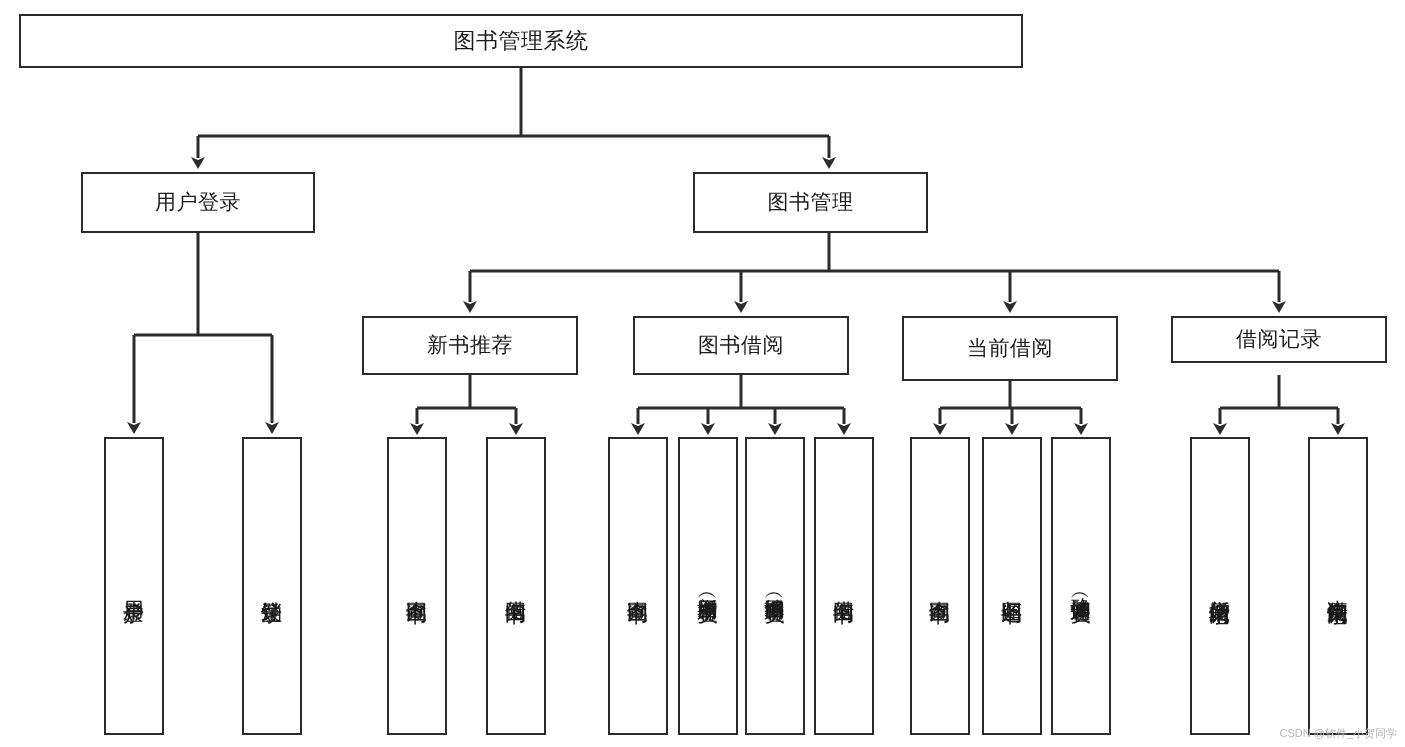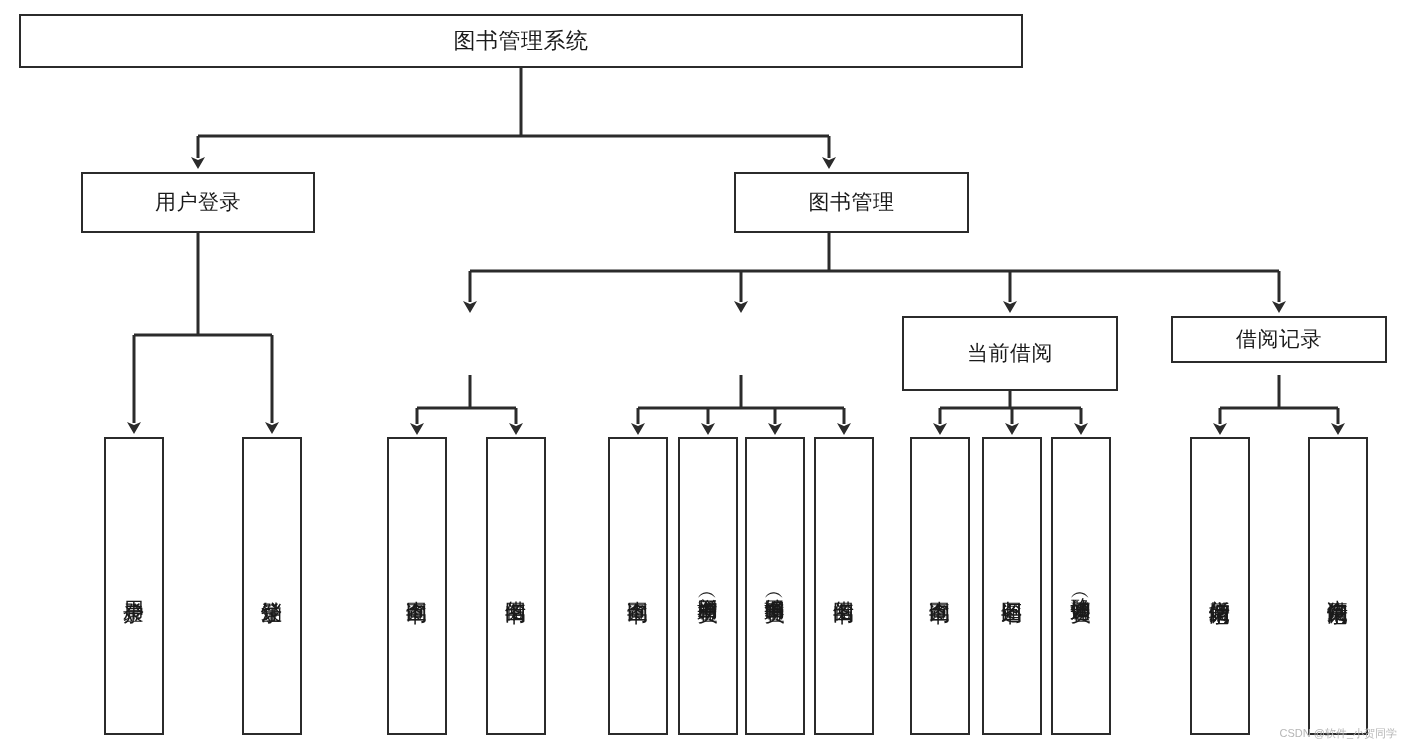--- a/index.html
+++ b/index.html
@@ -133,27 +133,33 @@
   </svg>
 
   <div class="node root h" style="left:19px; top:14px; width:1004px; height:54px;">
     <span class="cap">图书管理系统</span>
   </div>
 
   <div class="node h" style="left:81px; top:172px; width:234px; height:61px;">
     <span class="cap">用户登录</span>
   </div>
 
-  <div class="node h" style="left:734px; top:172px; width:235px; height:61px;">
+  <div class="node h" style="left:693px; top:172px; width:235px; height:61px;">
     <span class="cap">图书管理</span>
   </div>
 
-
-
-  <div class="node h" style="left:902px; top:316px; width:216px; height:75px;">
+  <div class="node h" style="left:362px; top:316px; width:216px; height:59px;">
+    <span class="cap">新书推荐</span>
+  </div>
+
+  <div class="node h" style="left:633px; top:316px; width:216px; height:59px;">
+    <span class="cap">图书借阅</span>
+  </div>
+
+  <div class="node h" style="left:902px; top:316px; width:216px; height:65px;">
     <span class="cap">当前借阅</span>
   </div>
 
   <div class="node h" style="left:1171px; top:316px; width:216px; height:47px;">
     <span class="cap">借阅记录</span>
   </div>
 
   <div class="node v" style="left:104px; top:437px; width:60px; height:298px;">
     <span class="cap">用户登录</span>
   </div>

